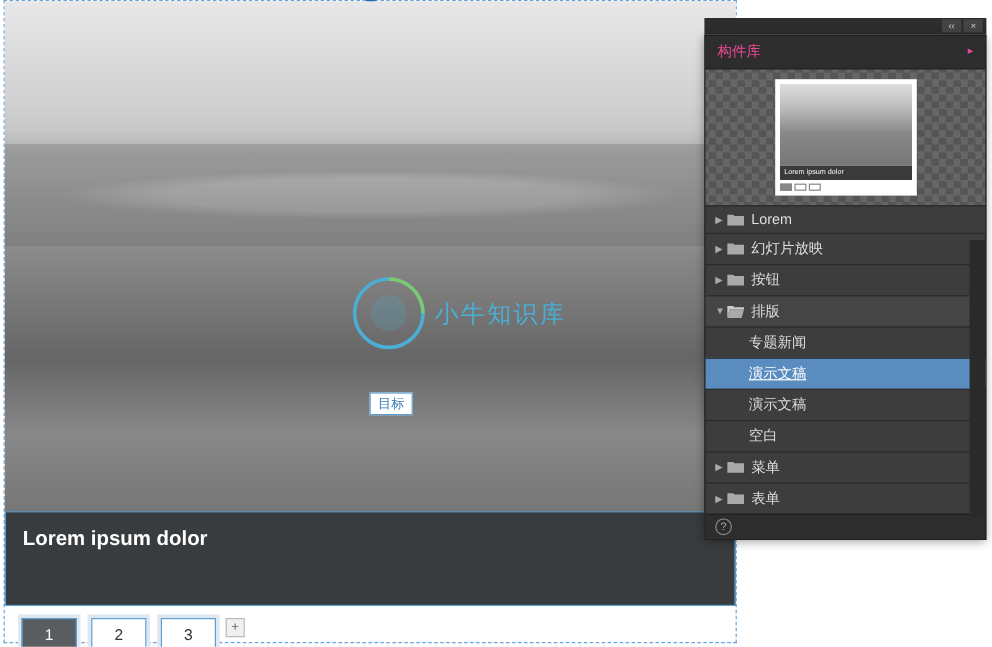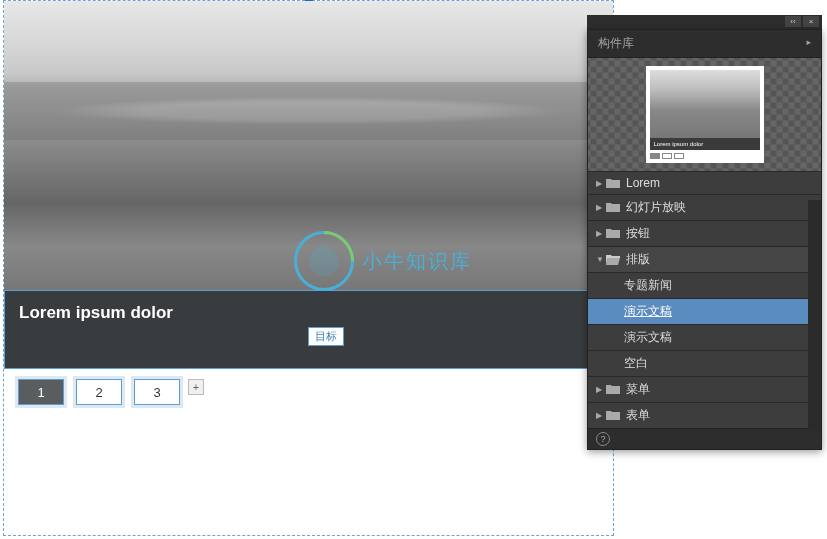--- a/index.html
+++ b/index.html
@@ -1,21 +1,21 @@
 <!DOCTYPE html>
 <html><head>
 <meta charset="utf-8">
 <style>
 * { margin: 0; padding: 0; box-sizing: border-box; font-family: Arial, sans-serif; }
 body { width: 827px; height: 539px; background: #fff; position: relative; overflow: hidden; }
 
 .canvas { position: absolute; left: 3px; top: 0; width: 611px; height: 536px; border: 1px dashed #6ba4d8; }
 .canvas::before { content: ''; position: absolute; top: -4px; left: 50%; width: 8px; height: 8px; background: #1a6cb8; border-radius: 50%; transform: translateX(-50%); }
 
-.slide-image { width: 100%; height: 289px; background: linear-gradient(180deg, #e8e8e8 0%, #d0d0d0 20%, #c8c8c8 25%, #b0b0b0 30%, #888 50%, #666 70%, #888 85%, #777 100%); position: relative; padding-left: 12px; }
+.slide-image { width: 100%; height: 425px; background: linear-gradient(180deg, #e8e8e8 0%, #d0d0d0 20%, #c8c8c8 25%, #b0b0b0 30%, #888 50%, #666 70%, #888 85%, #777 100%); position: relative; padding-left: 12px; }
 .slide-image::after { content: ''; position: absolute; left: 0; right: 0; top: 28%; height: 20%; background: radial-gradient(ellipse 70% 40% at 50% 50%, transparent 40%, rgba(100,100,100,0.3) 60%); }
 
 .watermark { position: absolute; left: 290px; top: 230px; display: flex; align-items: center; gap: 8px; }
 .watermark-circle { width: 60px; height: 60px; border: 3px solid #4aaed6; border-radius: 50%; position: relative; }
 .watermark-circle::before { content: ''; position: absolute; inset: -3px; border: 3px solid transparent; border-top-color: #7cc96e; border-radius: 50%; transform: rotate(45deg); }
 .watermark-inner { position: absolute; inset: 12px; background: rgba(74,174,214,0.2); border-radius: 50%; }
 .watermark-text { color: #4aaed6; font-size: 20px; font-weight: 500; letter-spacing: 2px; }
 
 .target-label { position: absolute; left: 304px; top: 326px; background: #fff; border: 1px solid #5a9fd4; color: #3a7db8; font-size: 11px; padding: 1px 6px; }
 
@@ -26,21 +26,21 @@
 .pager { display: flex; gap: 12px; padding: 10px 14px; align-items: center; }
 .page-btn { width: 46px; height: 26px; display: flex; align-items: center; justify-content: center; font-size: 13px; cursor: pointer; }
 .page-btn.active { background: #5a5d60; color: #fff; border: 1px solid #5a9fd4; box-shadow: 0 0 0 3px #dfe8f0; }
 .page-btn:not(.active) { background: #fff; color: #333; border: 1px solid #5a9fd4; box-shadow: 0 0 0 3px #dfe8f0; }
 .add-btn { width: 16px; height: 16px; background: #f0f0f0; border: 1px solid #bbb; display: flex; align-items: center; justify-content: center; font-size: 11px; color: #666; cursor: pointer; margin-left: -4px; margin-top: -10px; }
 
 .panel { position: absolute; right: 5px; top: 29px; width: 235px; background: #3d3d3d; border: 1px solid #222; box-shadow: 0 2px 8px rgba(0,0,0,0.4); }
 .panel-ctrl { position: absolute; right: 5px; top: 29px; width: 235px; height: 14px; transform: translateY(-14px); display: flex; justify-content: flex-end; gap: 2px; background: #2d2d2d; padding: 1px 3px; }
 .ctrl-btn { width: 16px; height: 11px; background: #444; font-size: 8px; color: #ccc; display: flex; align-items: center; justify-content: center; cursor: pointer; }
 
-.panel-header { background: #2d2d2d; padding: 5px 10px; color: #a3a3a3; font-size: 12px; border-bottom: 1px solid #222; }
+.panel-header { background: #2d2d2d; padding: 5px 10px; color: #ec4899; font-size: 12px; border-bottom: 1px solid #222; }
 .panel-header::after { content: '▸'; float: right; font-size: 9px; transform: translateY(2px); }
 
 .preview-area { background: repeating-conic-gradient(#555 0% 25%, #666 0% 50%) 50% / 12px 12px; padding: 8px; display: flex; justify-content: center; }
 .preview-card { width: 118px; background: #fff; padding: 4px; }
 .preview-img { width: 100%; height: 68px; background: linear-gradient(180deg, #ddd 0%, #bbb 30%, #888 60%, #777 100%); }
 .preview-caption { background: #3a3a3a; color: #fff; font-size: 6px; padding: 3px 4px; }
 .preview-pager { display: flex; gap: 2px; margin-top: 3px; }
 .preview-pager span { width: 10px; height: 6px; border: 1px solid #888; }
 .preview-pager span:first-child { background: #888; }
 

